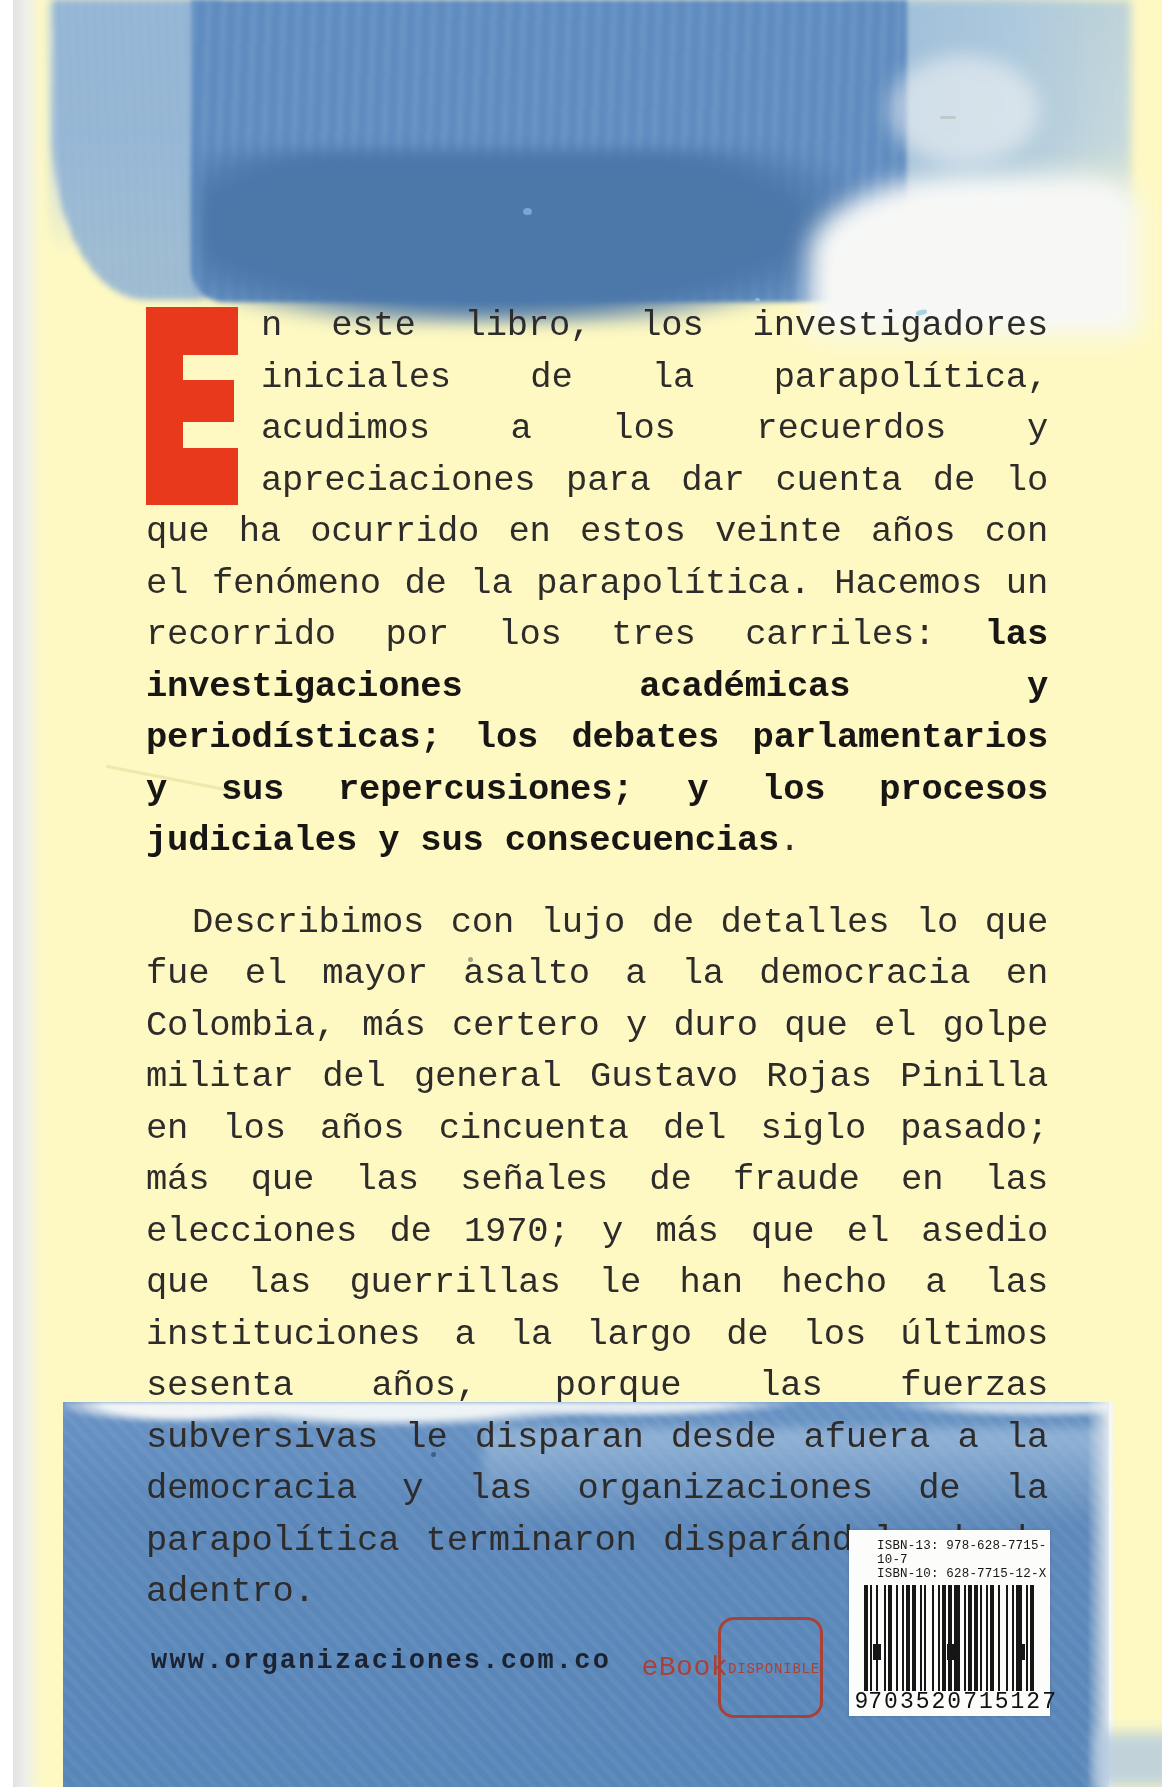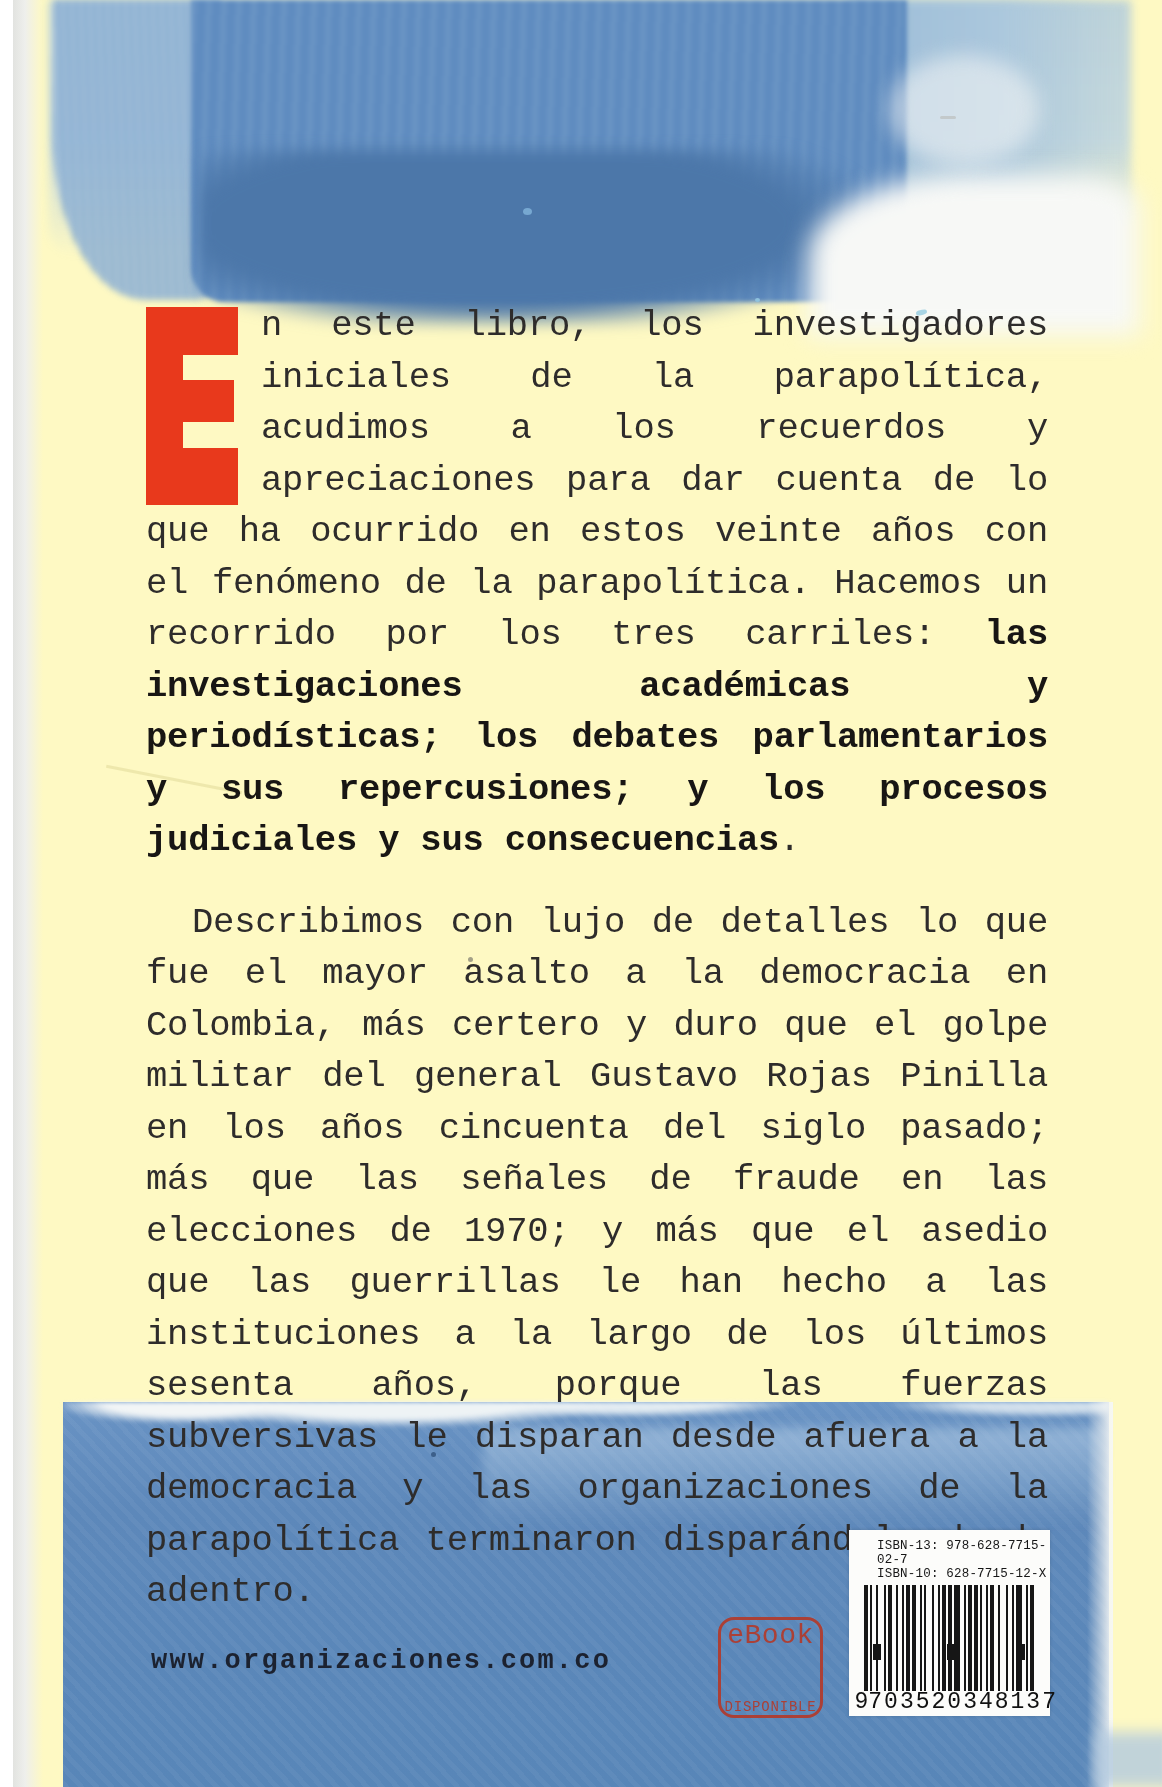--- a/index.html
+++ b/index.html
@@ -68,21 +68,21 @@
     font-size:39px;font-weight:bold;color:#161310;letter-spacing:-.3px;}
   .sr{position:absolute;width:1px;height:1px;overflow:hidden;clip:rect(0 0 0 0);}
   
   .publisher{position:absolute;left:138px;top:1640px;color:#1c2230;}
   .pub-row{display:flex;align-items:center;gap:8px;}
   .pub-name{font-size:41px;font-weight:bold;letter-spacing:-.5px;}
   .website{margin-top:6px;font-size:27px;font-weight:bold;letter-spacing:2.2px;}
   
   .ebook{position:absolute;left:705px;top:1617px;width:99px;height:95px;
     border:3.5px solid #b23a2b;border-radius:16px;color:#b23a2b;
-    display:flex;flex-direction:column;align-items:center;justify-content:space-between;
+    display:flex;flex-direction:row;align-items:center;justify-content:flex-end;
     opacity:.92;}
   .ebook-label{font-size:28px;letter-spacing:.5px;}
   .ebook-sub{font-size:14px;letter-spacing:.8px;margin-top:2px;}
   
   .barcode-box{position:absolute;left:836px;top:1530px;width:201px;height:186px;
     background:#fcfcfa;box-shadow:0 0 3px rgba(0,0,0,.15);}
   .isbn-lines{margin:9px 0 0 28px;font-size:12.5px;line-height:14px;color:#161616;letter-spacing:.2px;}
   .bars{position:relative;width:172px;height:106px;margin:4px auto 0;display:flex;overflow:hidden;}
   .bars span{flex:0 0 auto;height:100%;}
   .guard{position:absolute;width:2.5px;height:16px;background:#161616;}
@@ -135,21 +135,21 @@
     <div class="website">www.organizaciones.com.co</div>
   </div>
 
   <div class="ebook">
     <span class="ebook-label">eBook</span>
     <span class="ebook-sub">DISPONIBLE</span>
   </div>
 
   <div class="barcode-box">
     <div class="isbn-lines">
-      <div>ISBN-13: 978-628-7715-02-7</div>
+      <div>ISBN-13: 978-628-7715-10-7</div>
       <div>ISBN-10: 628-7715-12-X</div>
     </div>
     <div class="bars">
         <span style="width: 4px; background: rgb(22, 22, 22);"></span>
         <span style="width: 2px; background: transparent;"></span>
         <span style="width: 2px; background: rgb(22, 22, 22);"></span>
         <span style="width: 4px; background: transparent;"></span>
         <span style="width: 2px; background: rgb(22, 22, 22);"></span>
         <span style="width: 6px; background: transparent;"></span>
         <span style="width: 2px; background: rgb(22, 22, 22);"></span>
@@ -198,21 +198,21 @@
         <span style="width: 2px; background: transparent;"></span>
         <span style="width: 6px; background: rgb(22, 22, 22);"></span>
         <span style="width: 4px; background: transparent;"></span>
         <span style="width: 2px; background: rgb(22, 22, 22);"></span>
         <span style="width: 2px; background: transparent;"></span>
         <span style="width: 4px; background: rgb(22, 22, 22);"></span>
       </div>
     <div class="digits">
       <span class="lead">9</span>
       <span class="grp">703520</span>
-      <span class="grp">348137</span>
+      <span class="grp">715127</span>
     </div>
     <span class="guard" style="left:24px;top:114px;"></span>
     <span class="guard" style="left:29px;top:114px;"></span>
     <span class="guard" style="left:98px;top:114px;"></span>
     <span class="guard" style="left:103px;top:114px;"></span>
     <span class="guard" style="left:168px;top:114px;"></span>
     <span class="guard" style="left:173px;top:114px;"></span>
   </div>
 
   <div class="edge-left"></div>

